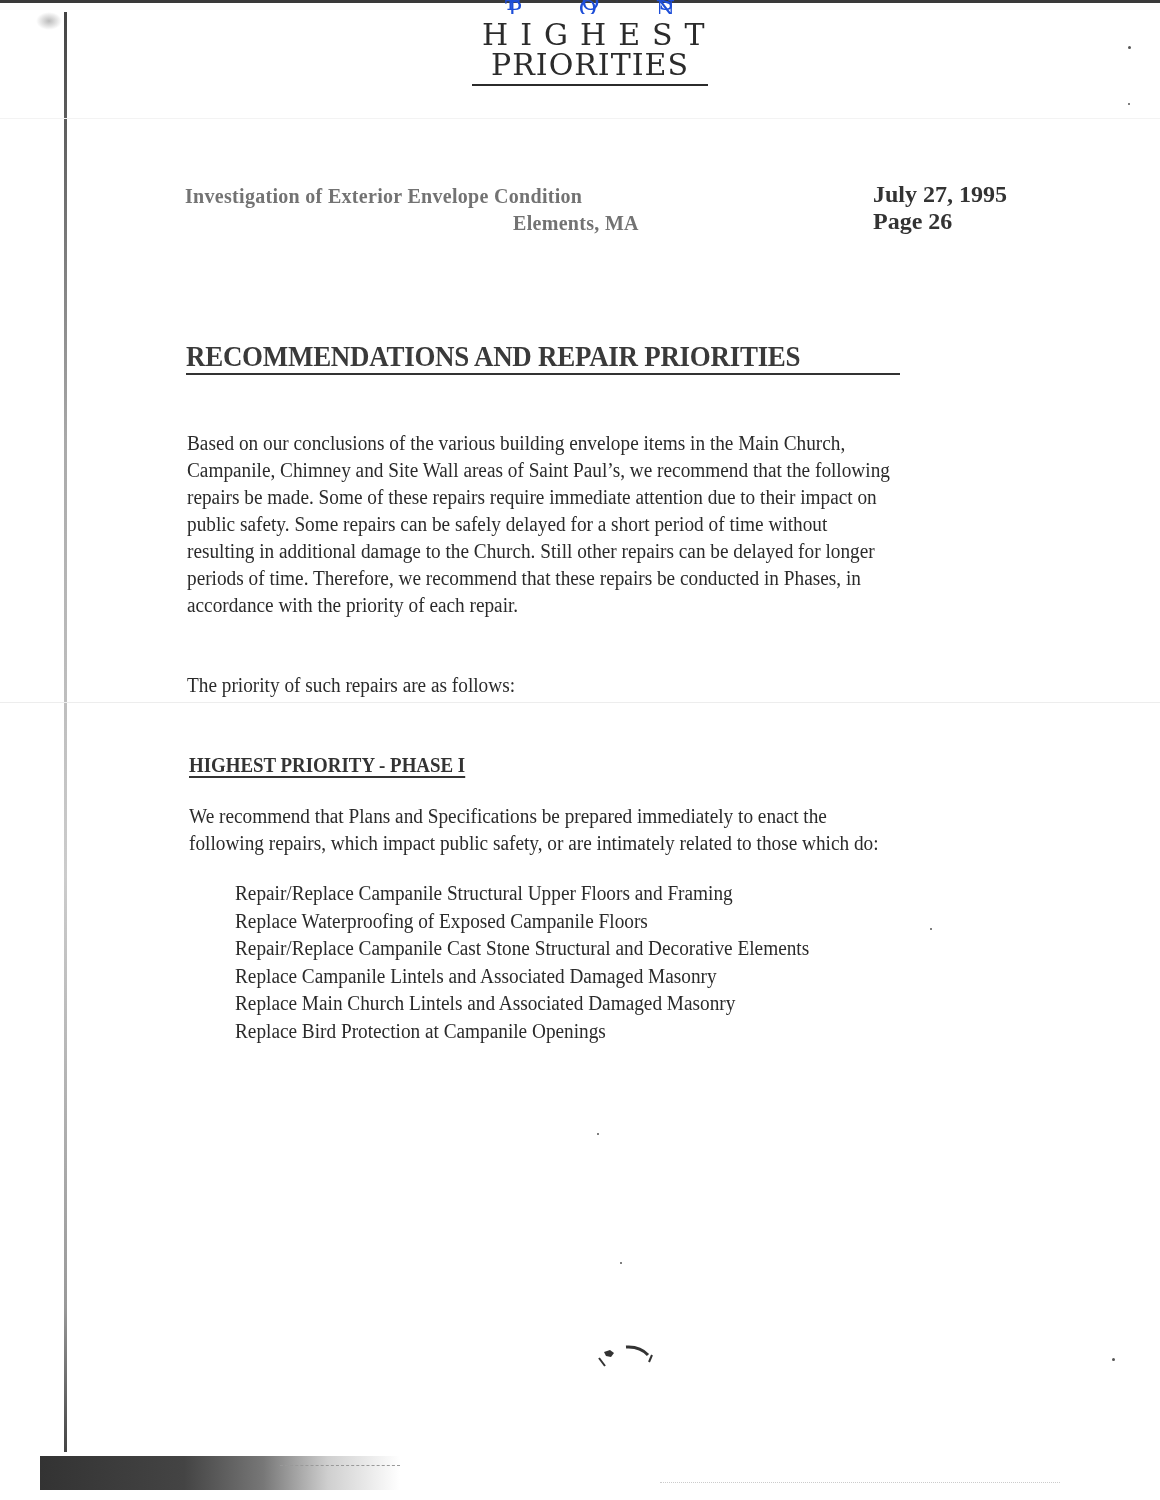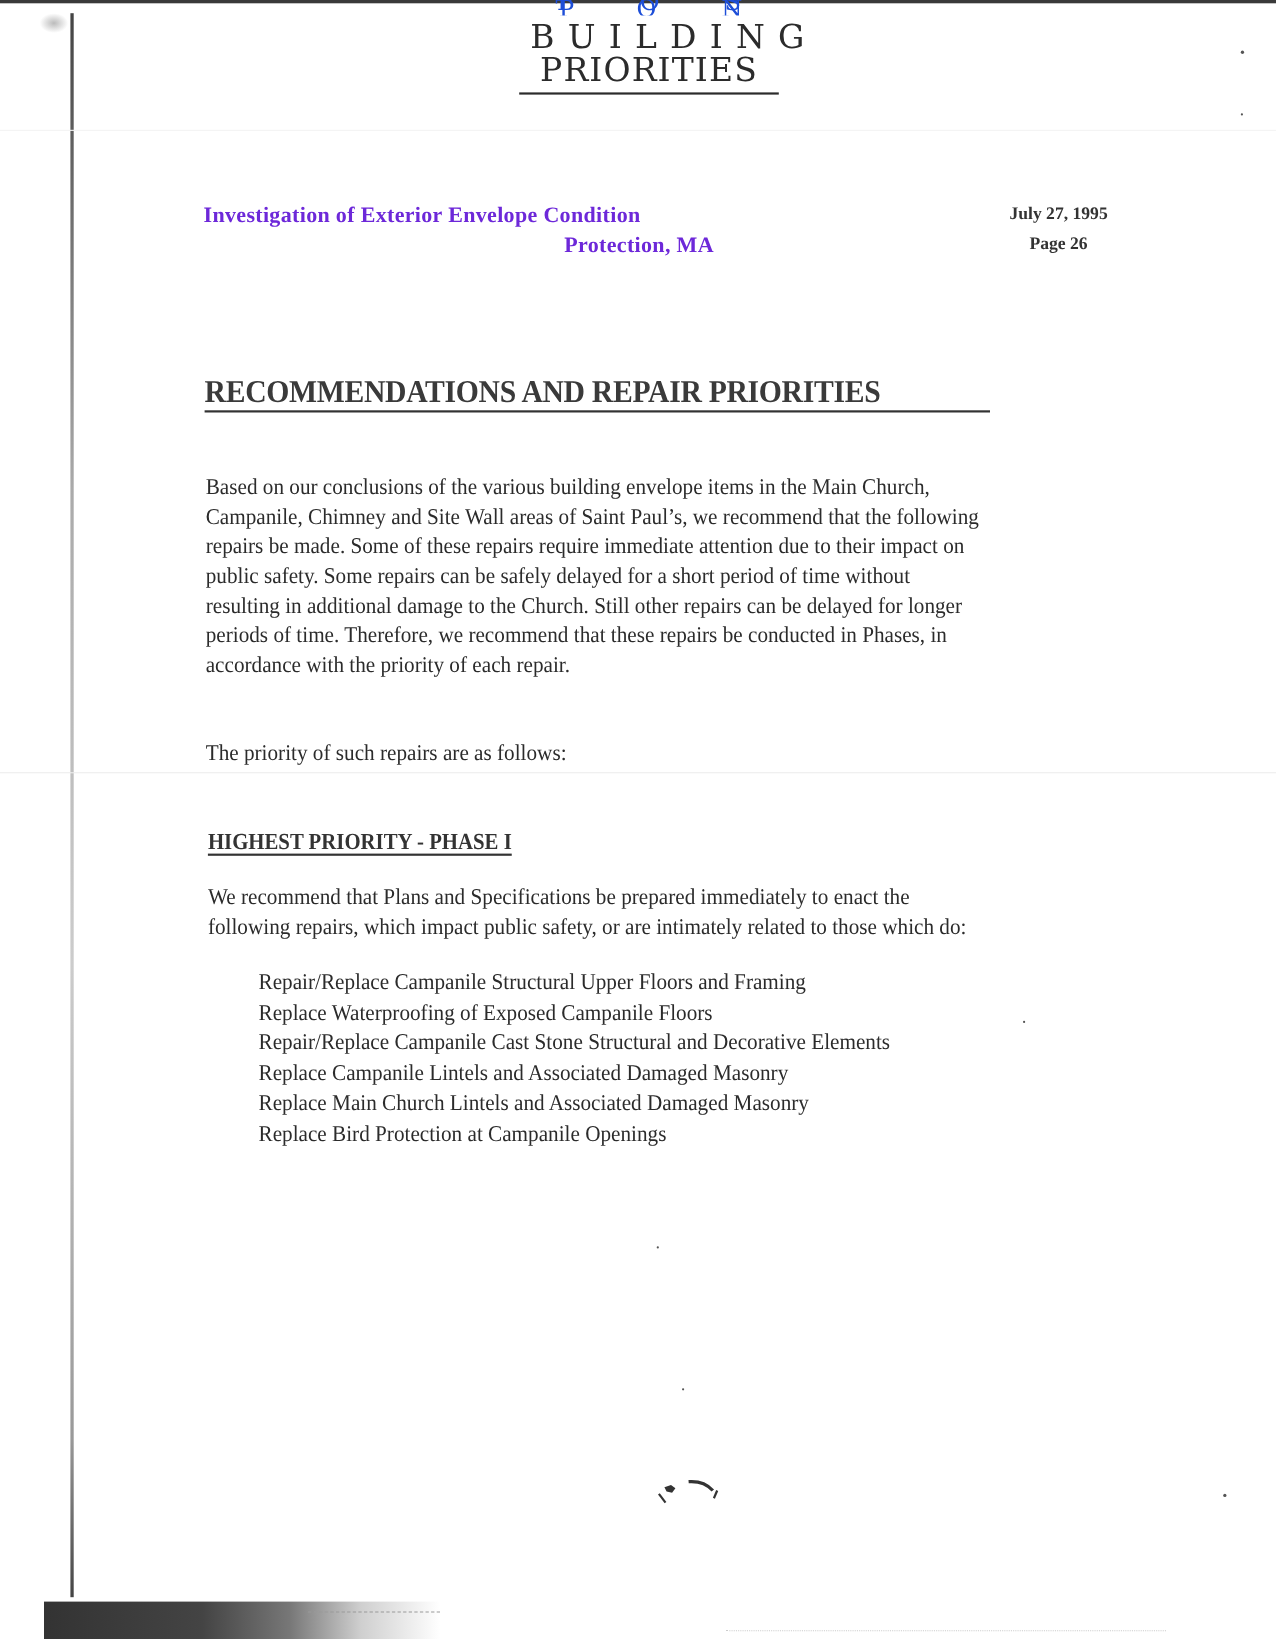--- a/index.html
+++ b/index.html
@@ -63,27 +63,27 @@
       margin-left: 12px;
     }
     .logo-line2 {
       font-size: 30px; letter-spacing: 1px; line-height: 30px; margin-top: 0px;
     }
     .logo-rule {
       width: 236px; height: 2px; background: #2b2b2b; margin: 4px auto 0 auto;
     }
     .header-left {
       position: absolute; left: 185px; top: 183px;
-      font-size: 20px; font-weight: bold; line-height: 27px; color: #6d28d9;
+      font-size: 20px; font-weight: bold; line-height: 27px; color: #737373;
       letter-spacing: 0.3px;
     }
     .header-left .city { position: absolute; left: 328px; top: 27px; white-space: nowrap; }
     .header-right {
       position: absolute; right: 153px; top: 181px;
-      font-size: 16px; font-weight: bold; line-height: 27px; text-align: center; color: #333;
+      font-size: 24px; font-weight: bold; line-height: 27px; text-align: left; color: #333;
     }
     .main-title {
       position: absolute; left: 186px; top: 340px;
       font-size: 29px; font-weight: bold; color: #3a3a3a;
       font-family: "Liberation Serif", serif;
       letter-spacing: -0.3px;
       transform: scaleX(0.93); transform-origin: left;
       white-space: nowrap;
     }
     .main-title-rule {
@@ -128,28 +128,28 @@
 <body>
 
 <div class="page-border-top"></div>
 <div class="left-smudge-top"></div>
 <div class="left-margin-line"></div>
 <div class="scan-band-2"></div>
 <div class="scan-band"></div>
 
 <div class="logo">
   <div class="logo-cut">B O S T O N</div>
-  <div class="logo-line1">BUILDING</div>
+  <div class="logo-line1">HIGHEST</div>
   <div class="logo-line2">PRIORITIES</div>
   <div class="logo-rule"></div>
 </div>
 
 <div class="header-left">
   <div>Investigation of Exterior Envelope Condition</div>
-  <span class="city">Protection, MA</span>
+  <span class="city">Elements, MA</span>
 </div>
 
 <div class="header-right">
   <div>July 27, 1995</div>
   <div>Page 26</div>
 </div>
 
 <div class="main-title">RECOMMENDATIONS AND REPAIR PRIORITIES</div>
 <div class="main-title-rule"></div>
 

